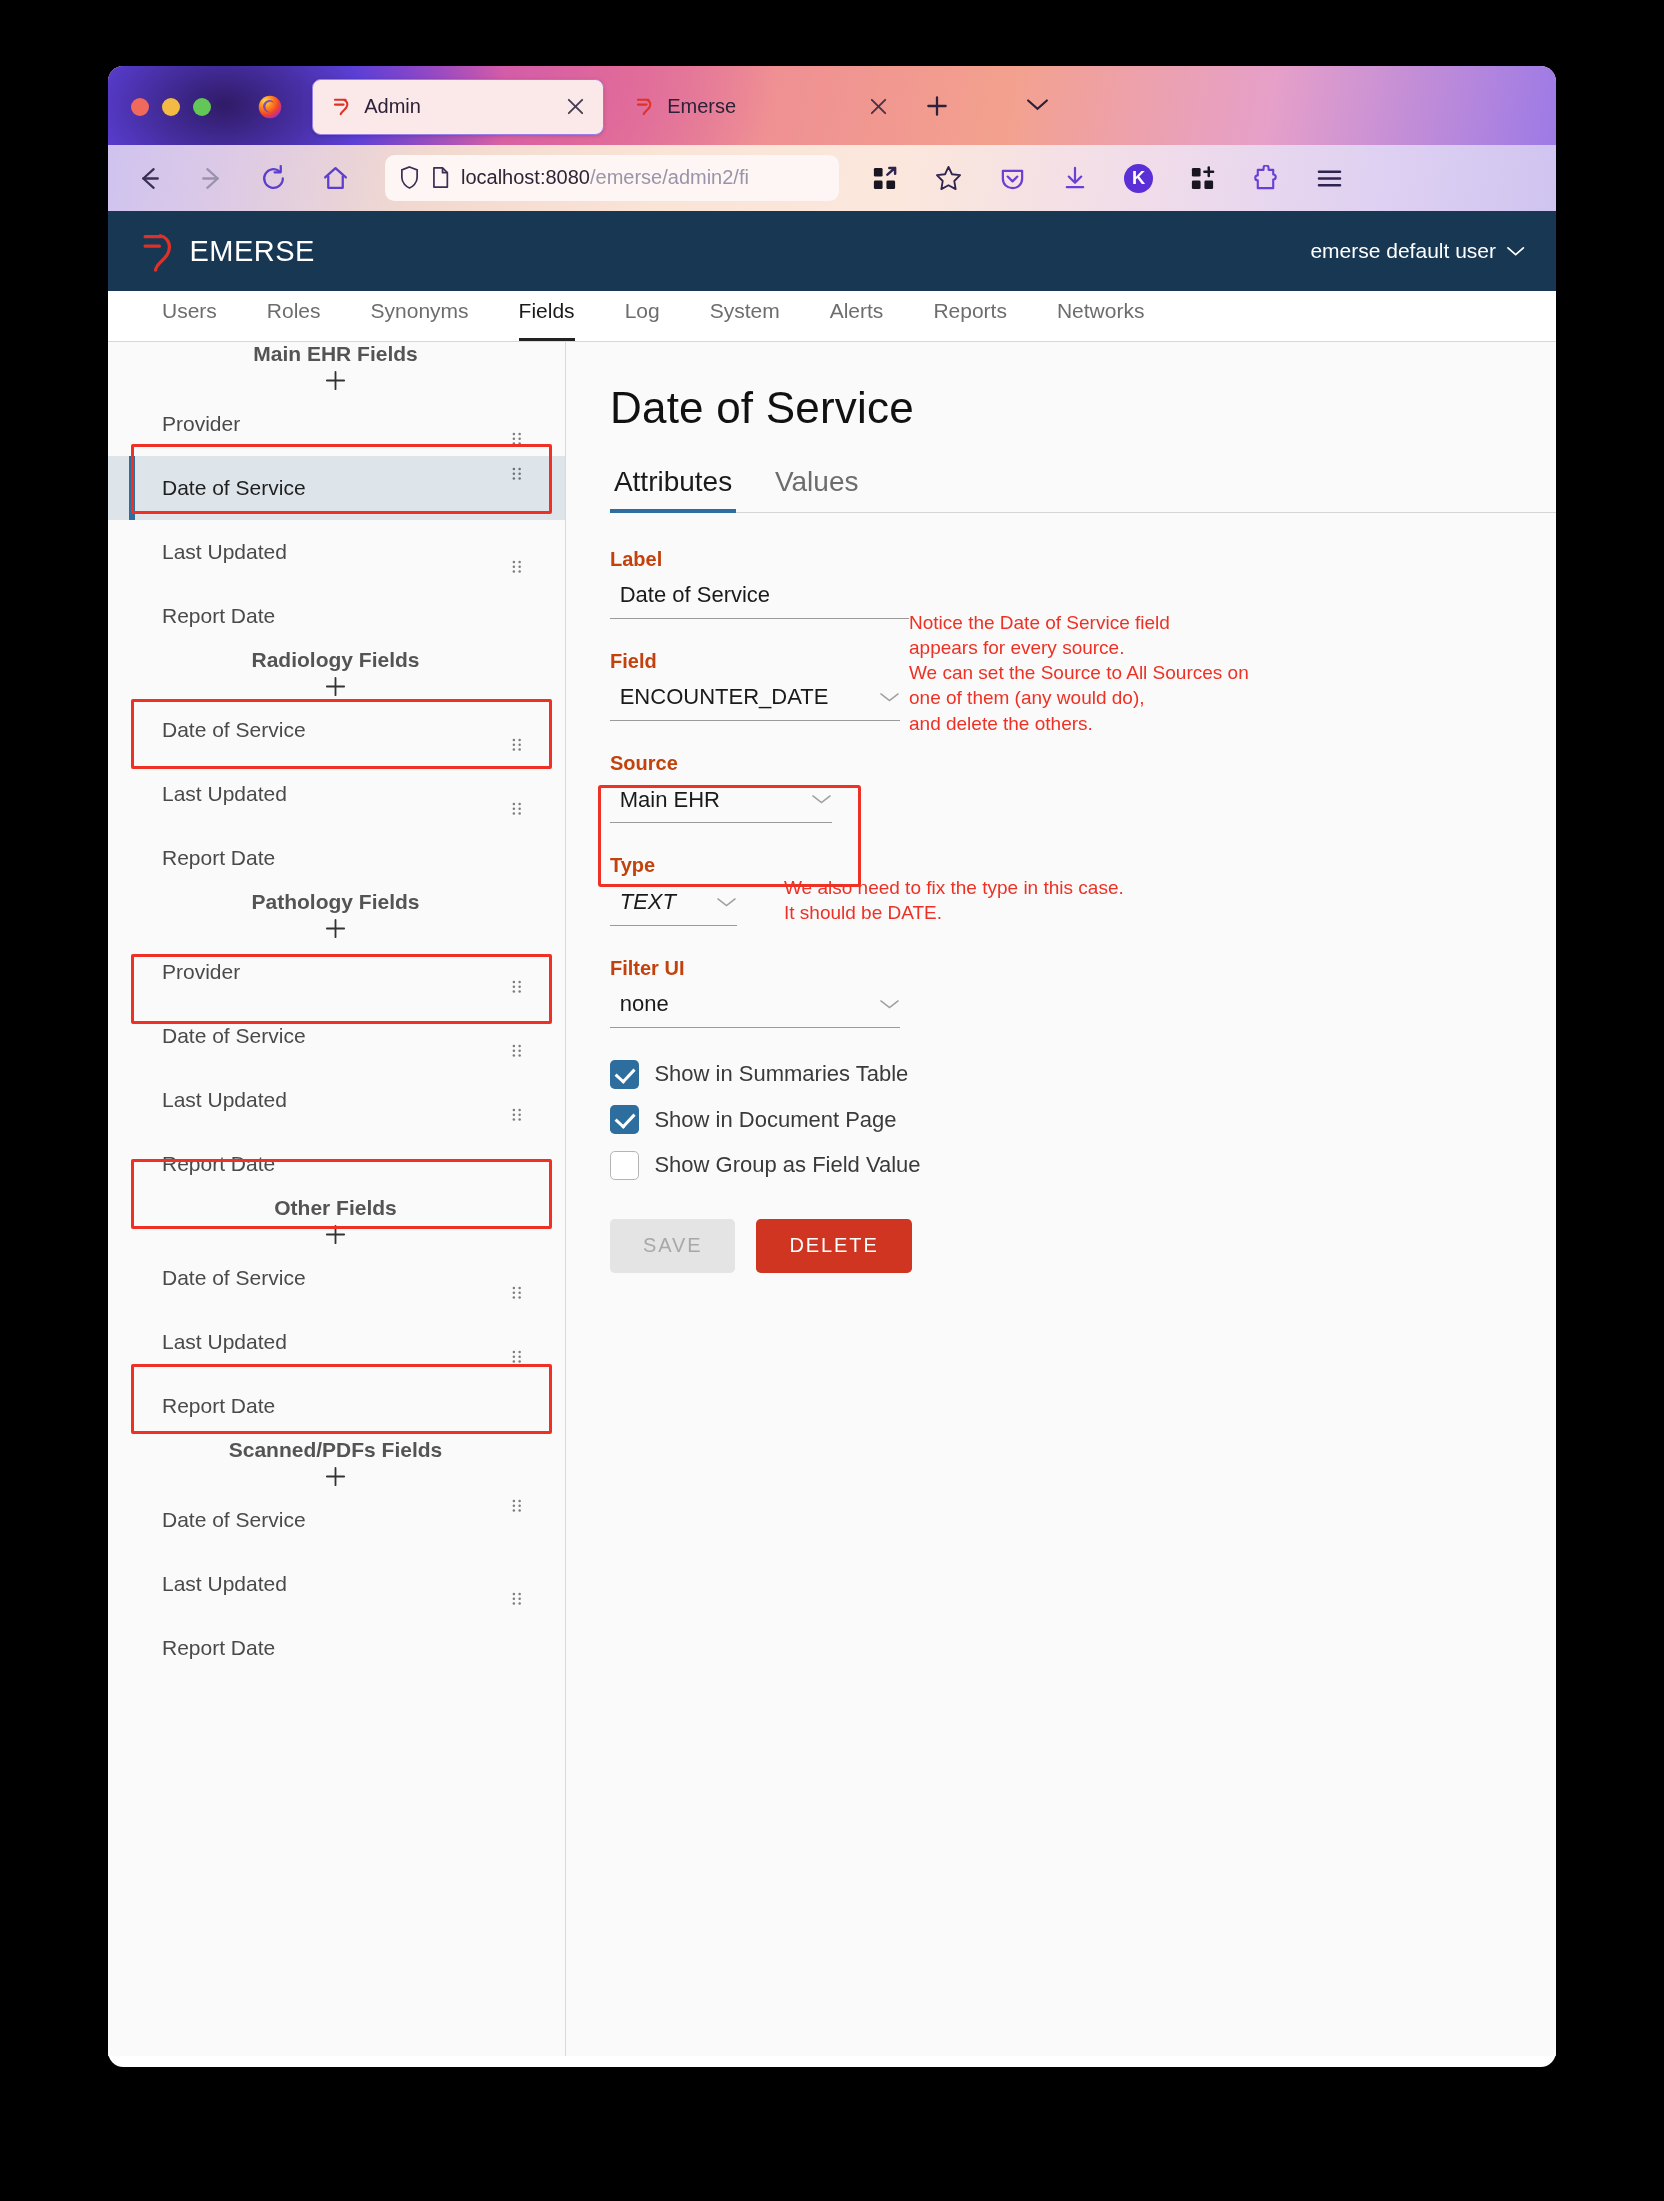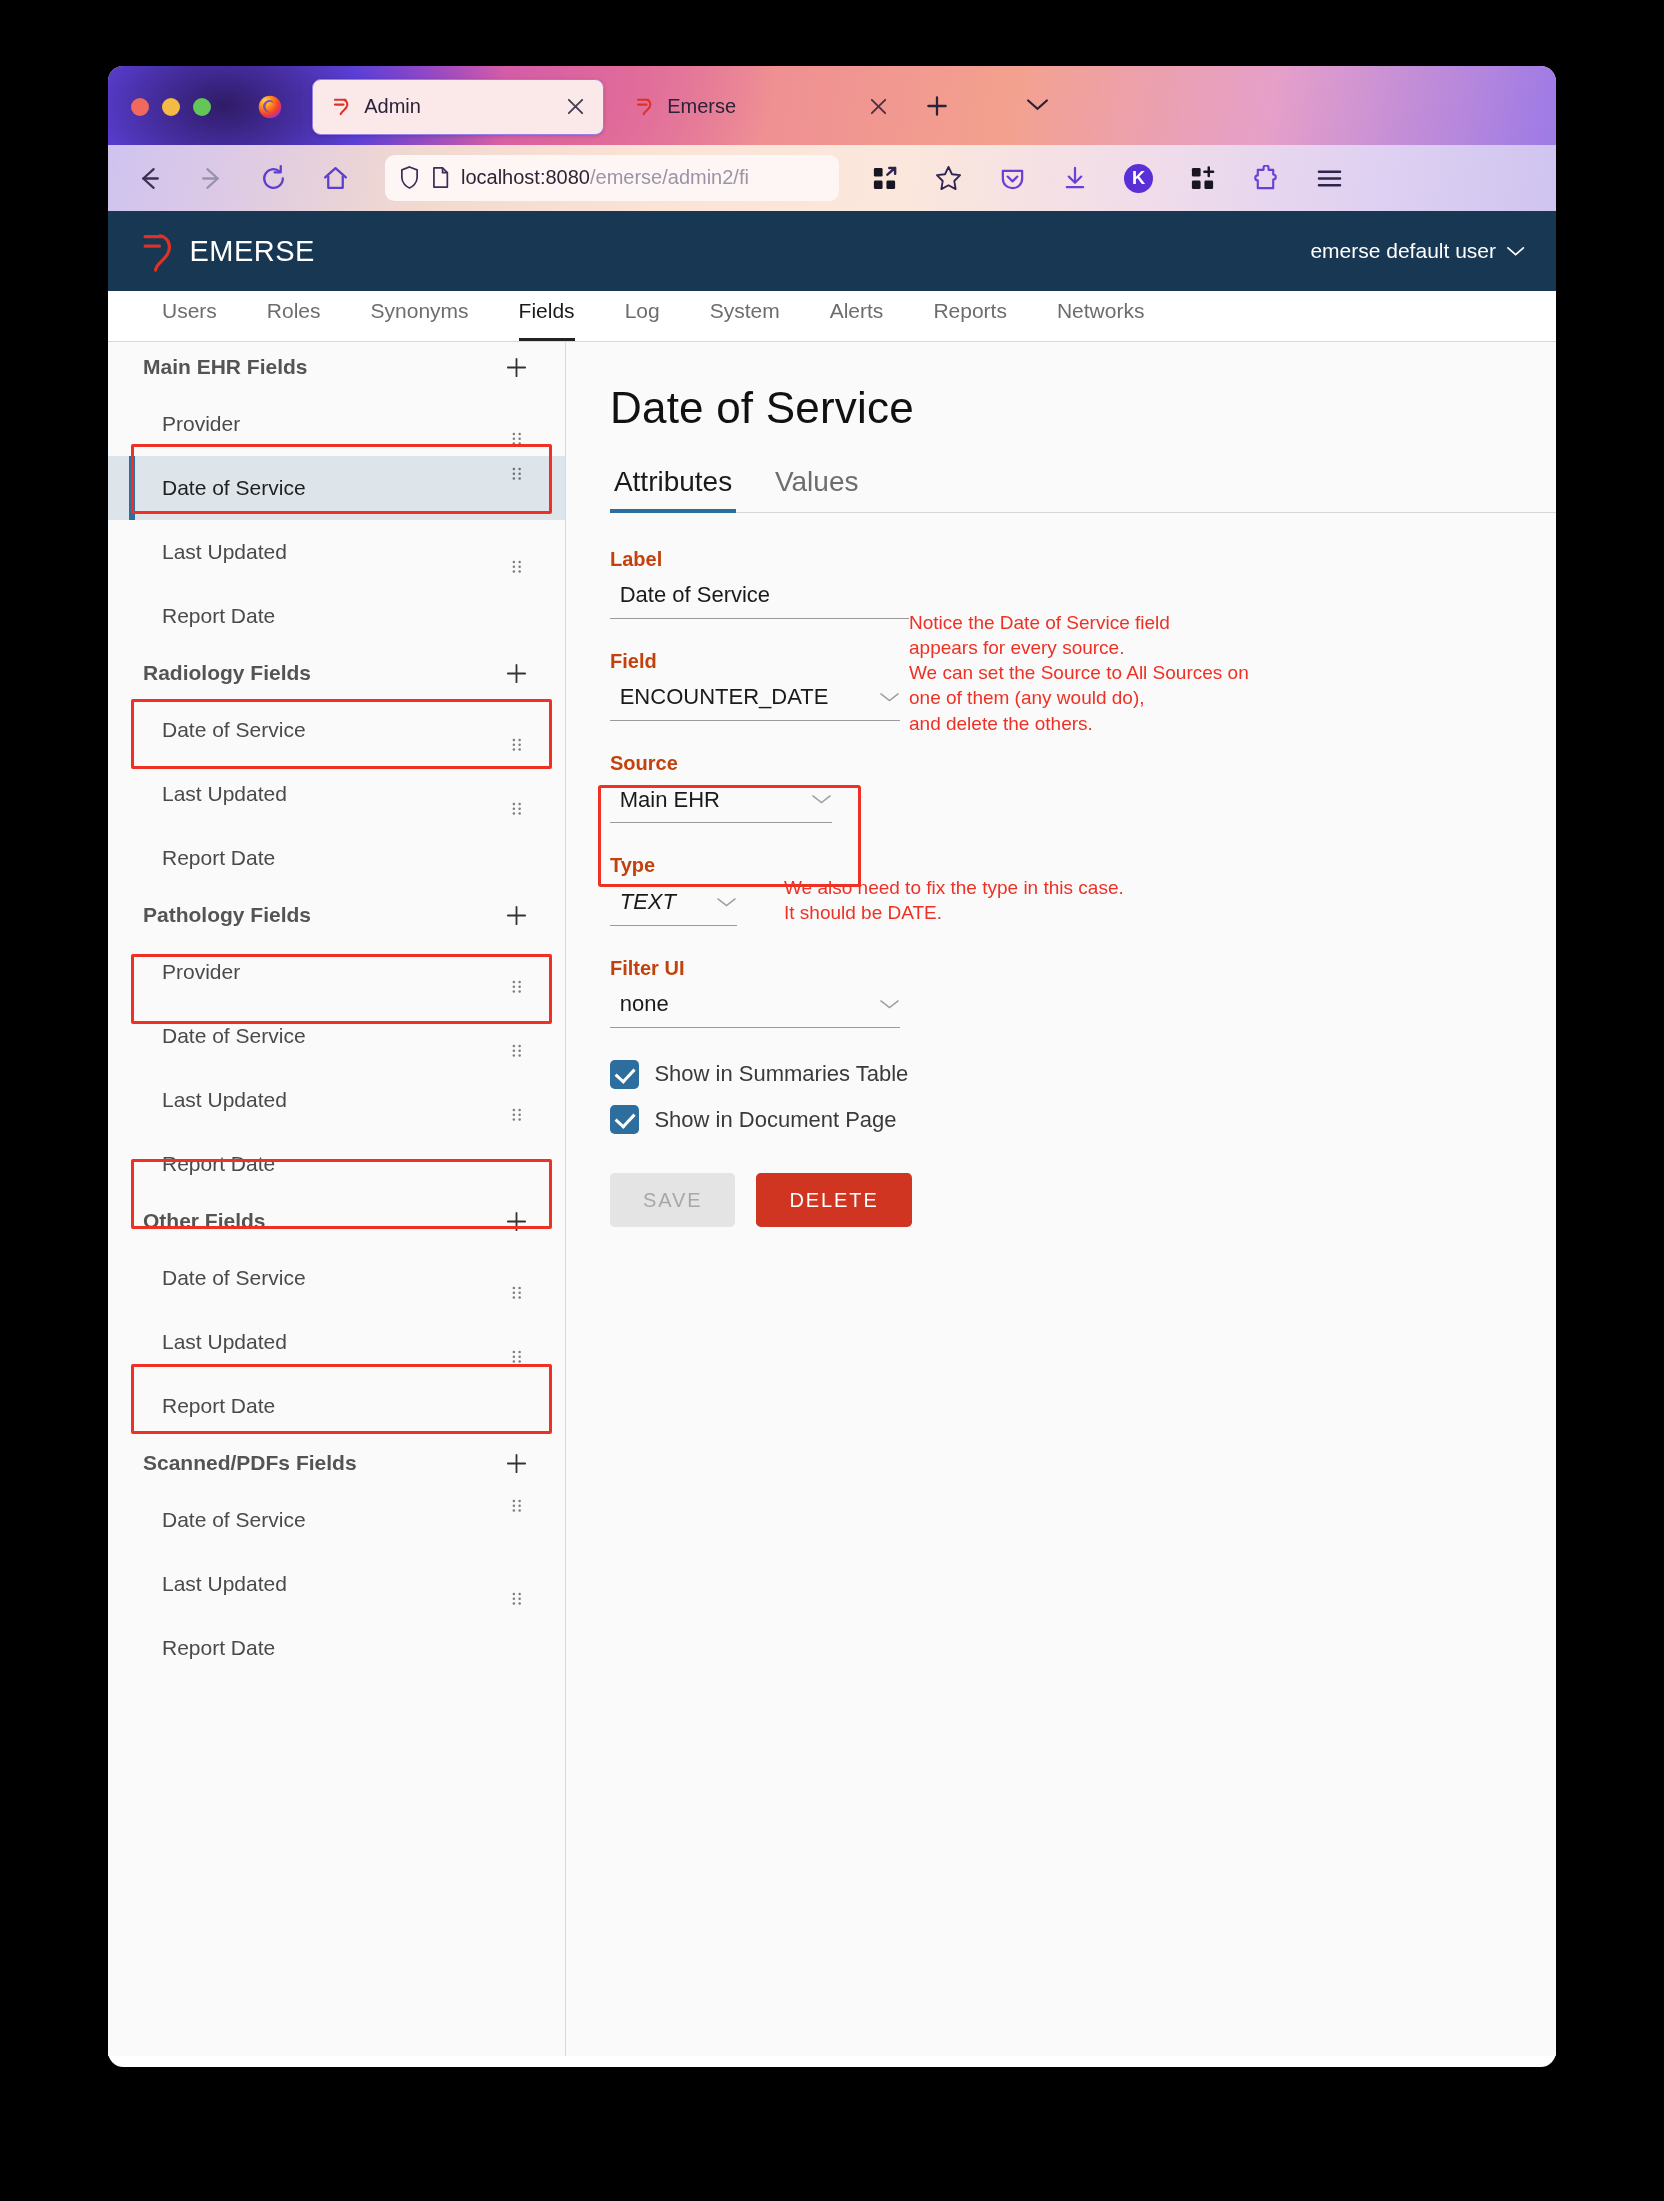--- a/index.html
+++ b/index.html
@@ -119,21 +119,21 @@
   .body-split { display: flex; height: 1714px; background: #fafafa; }
   .sidebar {
     width: 458px; flex: 0 0 458px;
     background: #fafafa;
     border-right: 1px solid #d9d9d9;
     position: relative;
   }
   .group-head {
     display: flex; align-items: center; justify-content: space-between;
     padding: 0 37px 0 35px; height: 50px;
-    font-size: 21px; font-weight: bold; color: #545454;
+    font-size: 21px; font-weight: bold; color: #545454; flex-direction: column;
   }
   .plusbtn { width: 23px; height: 23px; }
 
   .fitem {
     position: relative; height: 64px;
     display: flex; align-items: center;
     padding-left: 54px; font-size: 21px; color: #4a4a4a;
   }
   .fitem.selected { background: #dde4ea; color: #1f1f1f; }
   .fitem.selected::before {
@@ -601,20 +601,24 @@
 
           <div class="checks">
             <div class="crow">
               <div class="cbox on"></div>
               <span class="clabel">Show in Summaries Table</span>
             </div>
             <div class="crow">
               <div class="cbox on"></div>
               <span class="clabel">Show in Document Page</span>
             </div>
+            <div class="crow">
+              <div class="cbox off"></div>
+              <span class="clabel">Show Group as Field Value</span>
+            </div>
           </div>
 
           <div class="btns">
             <div class="btn save">SAVE</div>
             <div class="btn del">DELETE</div>
           </div>
 
           <div class="annot a2">We also need to fix the type in this case.
 It should be DATE.</div>
           <div class="annot a1">Notice the Date of Service field

